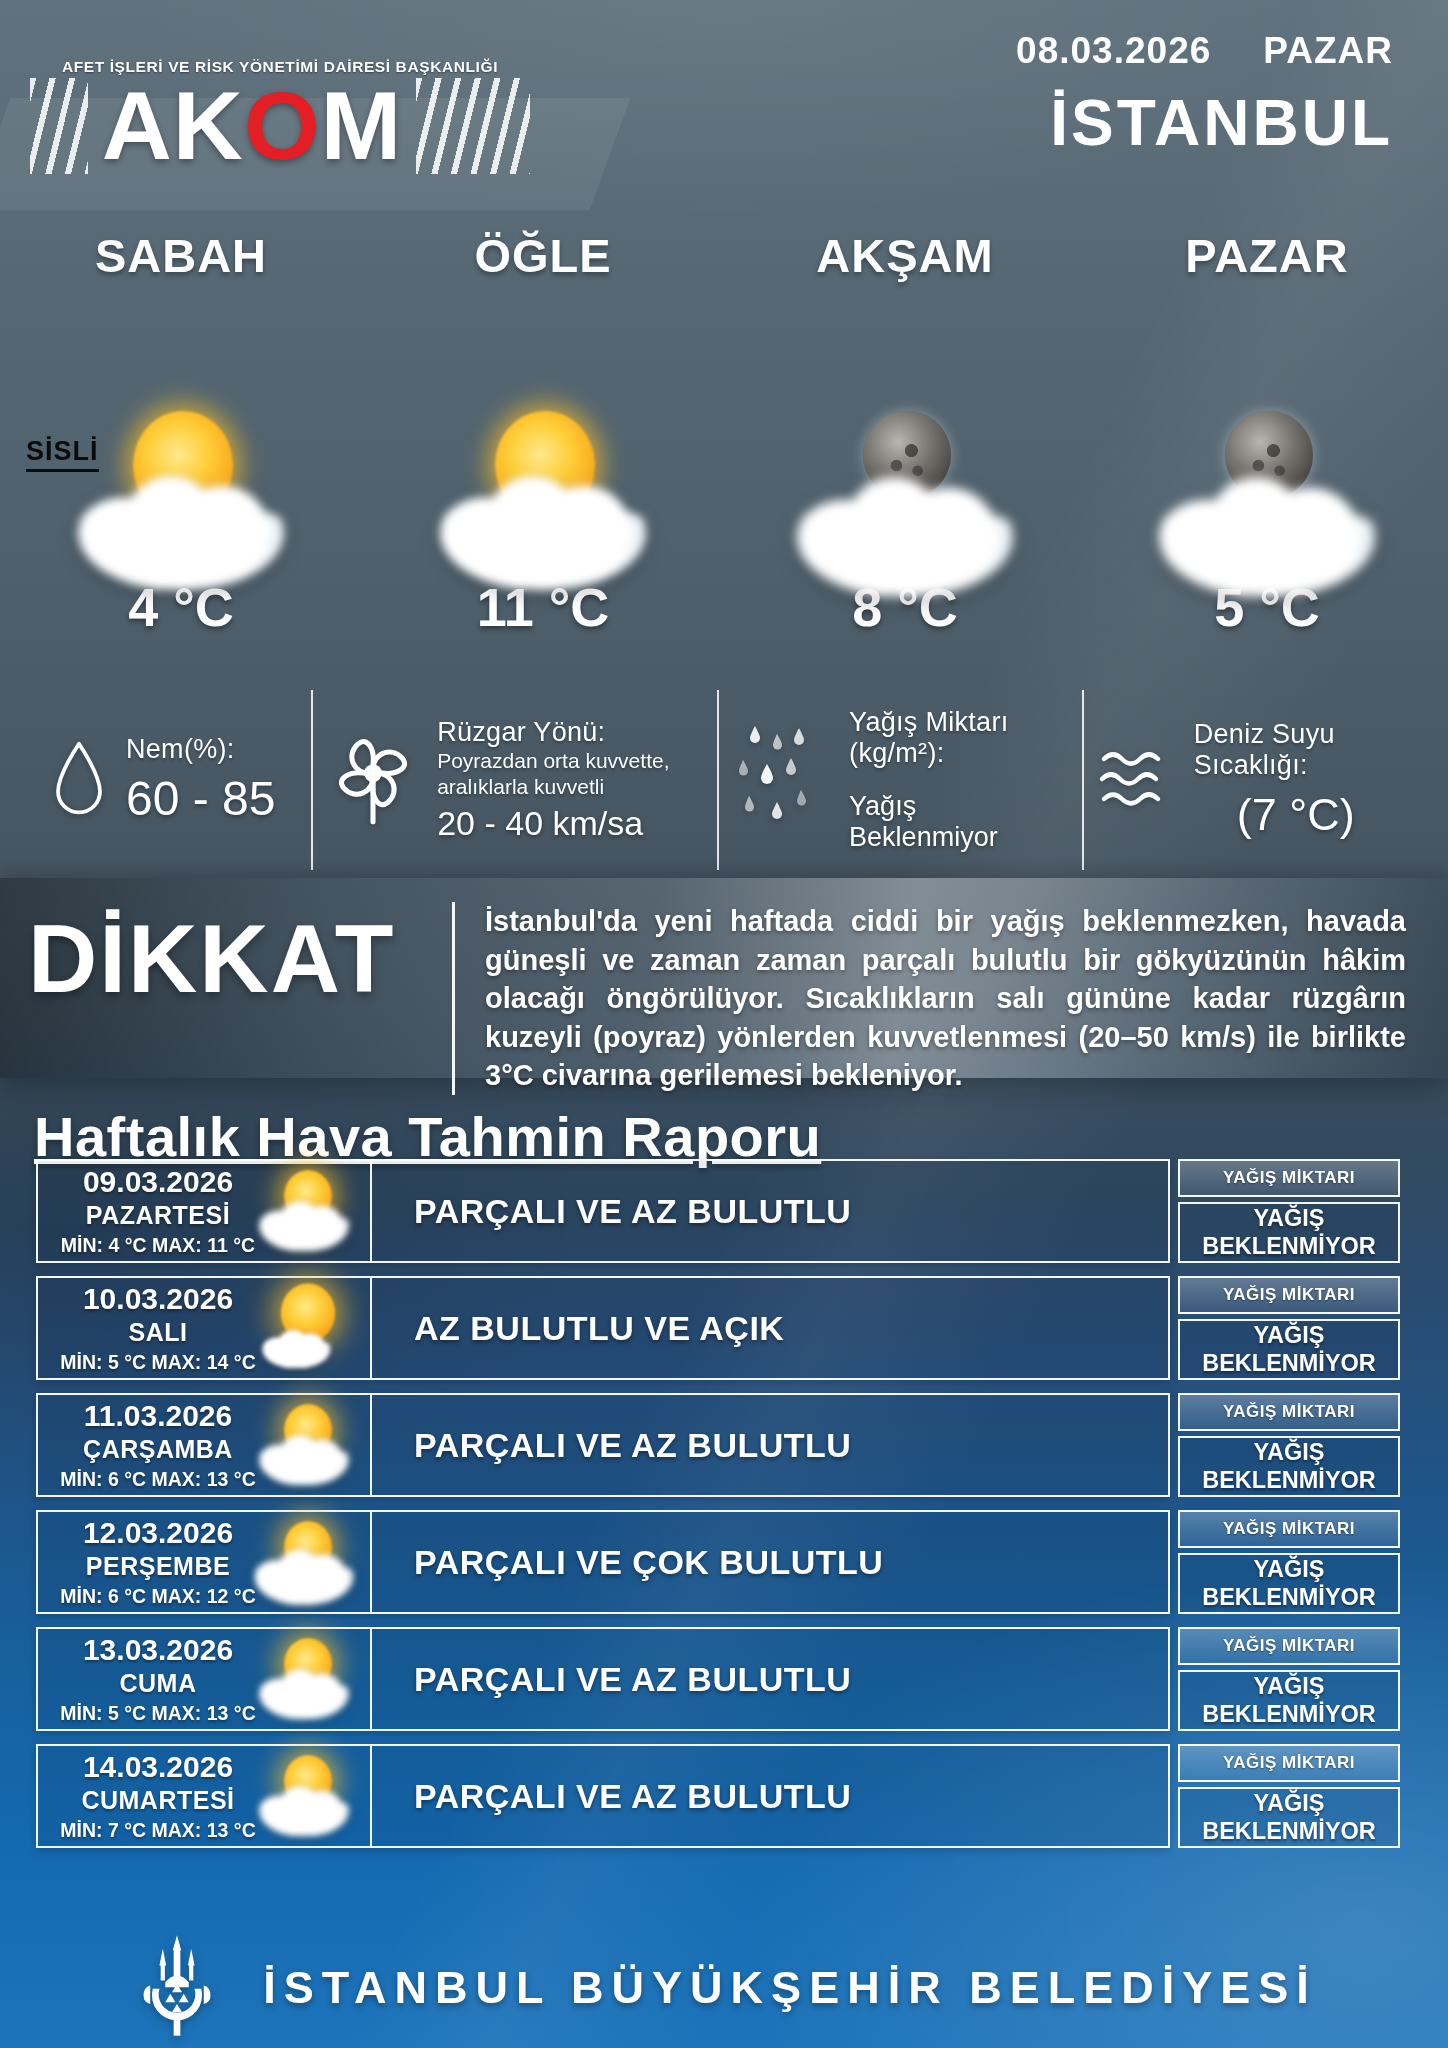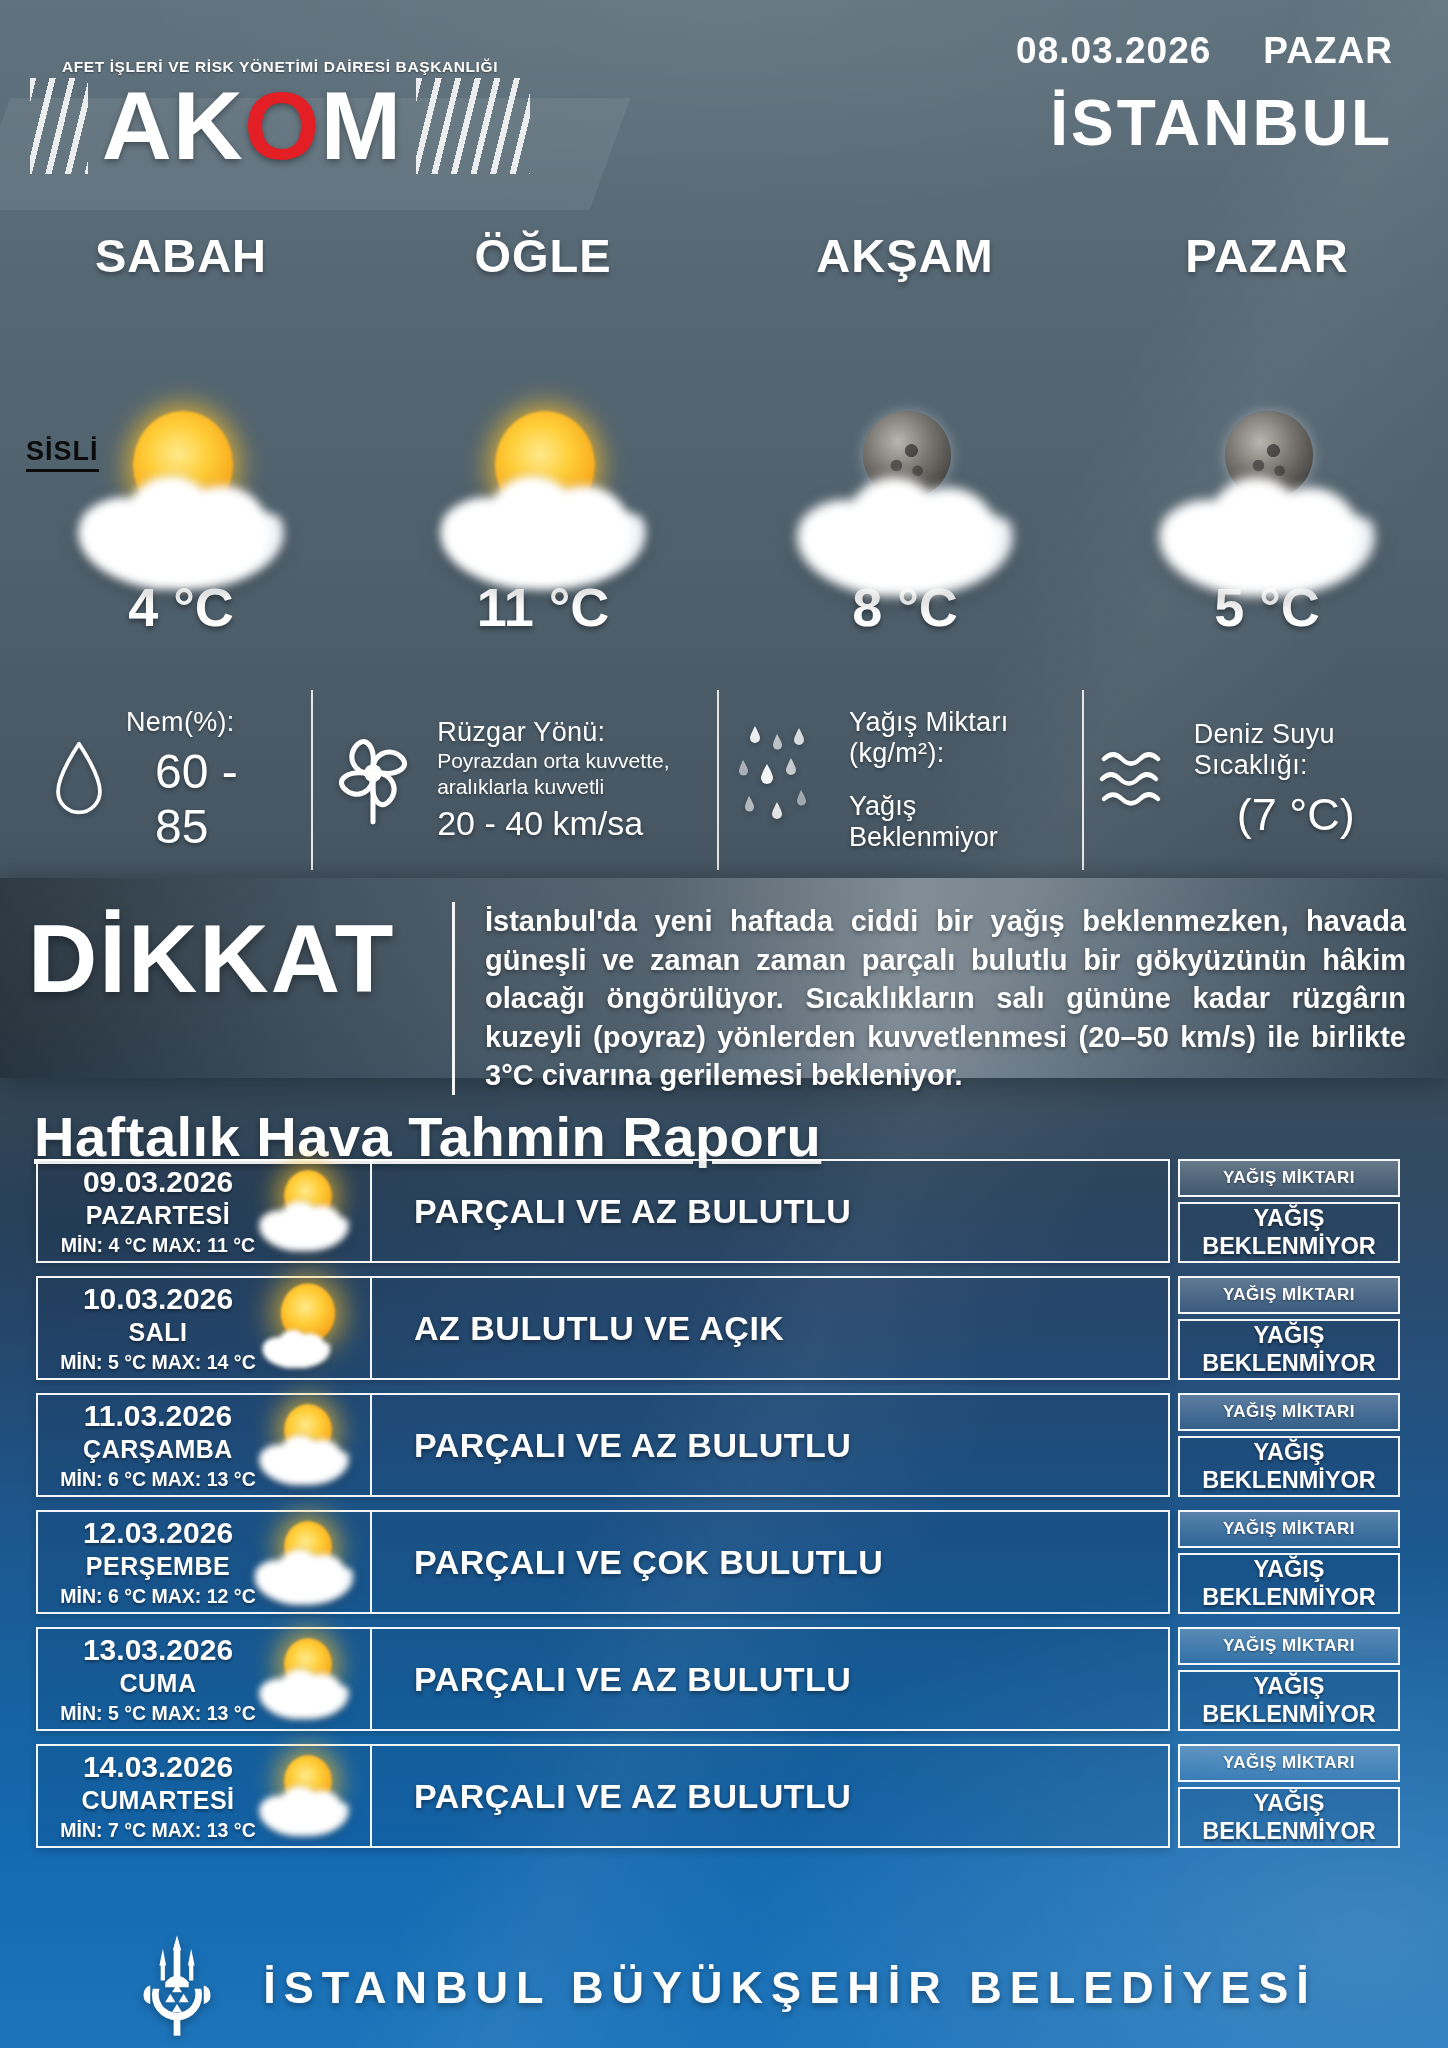--- a/index.html
+++ b/index.html
@@ -87,21 +87,21 @@
 
   
   .conditions{position:absolute;top:690px;left:36px;width:1376px;height:180px;
     display:grid;grid-template-columns:20% 29.5% 26.5% 24%;}
   .cond{display:flex;align-items:center;gap:18px;padding:0 14px;}
   .cond + .cond{border-left:2px solid rgba(255,255,255,.85);}
   .cond svg{flex:0 0 auto;filter:drop-shadow(0 2px 3px rgba(0,0,0,.3));}
   .c-text{display:flex;flex-direction:column;}
   .c-label{font-size:27px;letter-spacing:.3px;text-shadow:0 2px 3px rgba(0,0,0,.35);}
   .c-desc{font-size:21px;line-height:1.25;text-shadow:0 2px 3px rgba(0,0,0,.35);}
-  .c-value-lg{font-size:48px;margin-top:6px;text-shadow:0 2px 4px rgba(0,0,0,.4);margin-left:29px;}
+  .c-value-lg{font-size:48px;margin-top:6px;text-shadow:0 2px 4px rgba(0,0,0,.4);}
   .c-value-md{font-size:34px;margin-top:4px;text-shadow:0 2px 4px rgba(0,0,0,.4);}
   .c-value-sm{font-size:27px;margin-top:22px;text-shadow:0 2px 4px rgba(0,0,0,.4);}
   .c-value-ctr{font-size:45px;margin-top:8px;text-align:center;text-shadow:0 2px 4px rgba(0,0,0,.4);}
 
   
   .alert{position:absolute;top:878px;left:0;right:0;height:200px;
     background:linear-gradient(97deg,
       rgba(10,16,20,.38) 0%, rgba(70,84,94,.25) 22%, rgba(255,255,255,.10) 45%,
       rgba(255,255,255,.33) 62%, rgba(210,220,228,.22) 78%, rgba(40,55,66,.30) 100%);
     box-shadow:0 12px 26px rgba(0,0,0,.22), 0 -6px 16px rgba(0,0,0,.12);}

